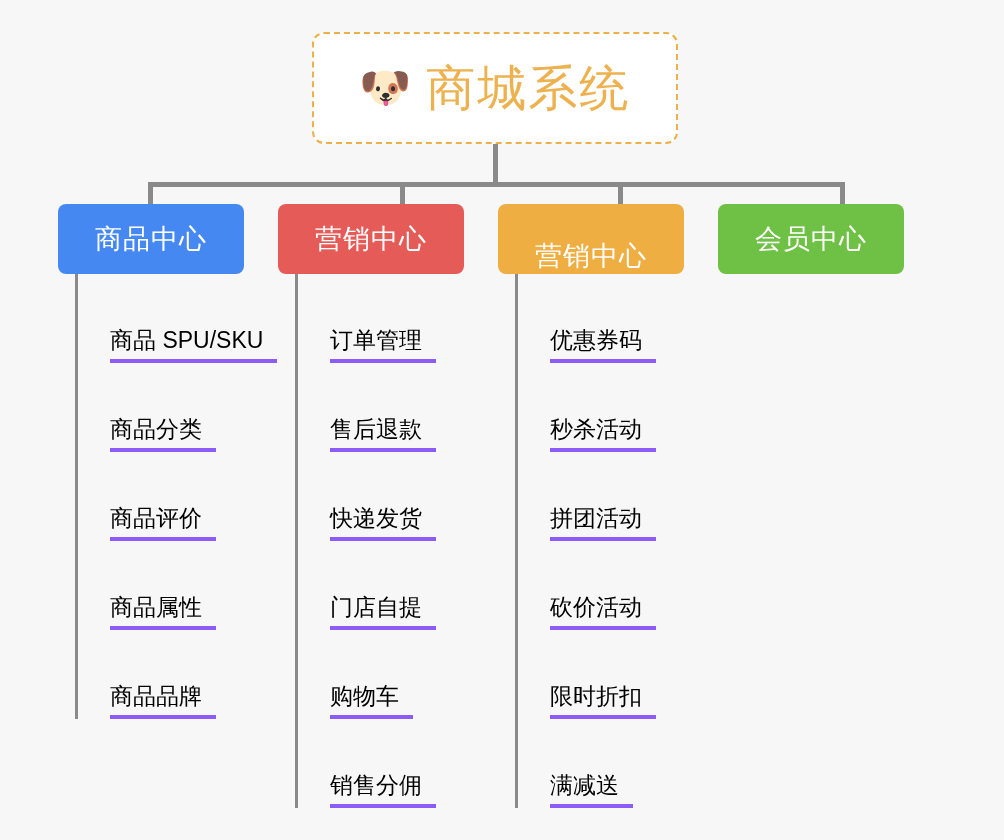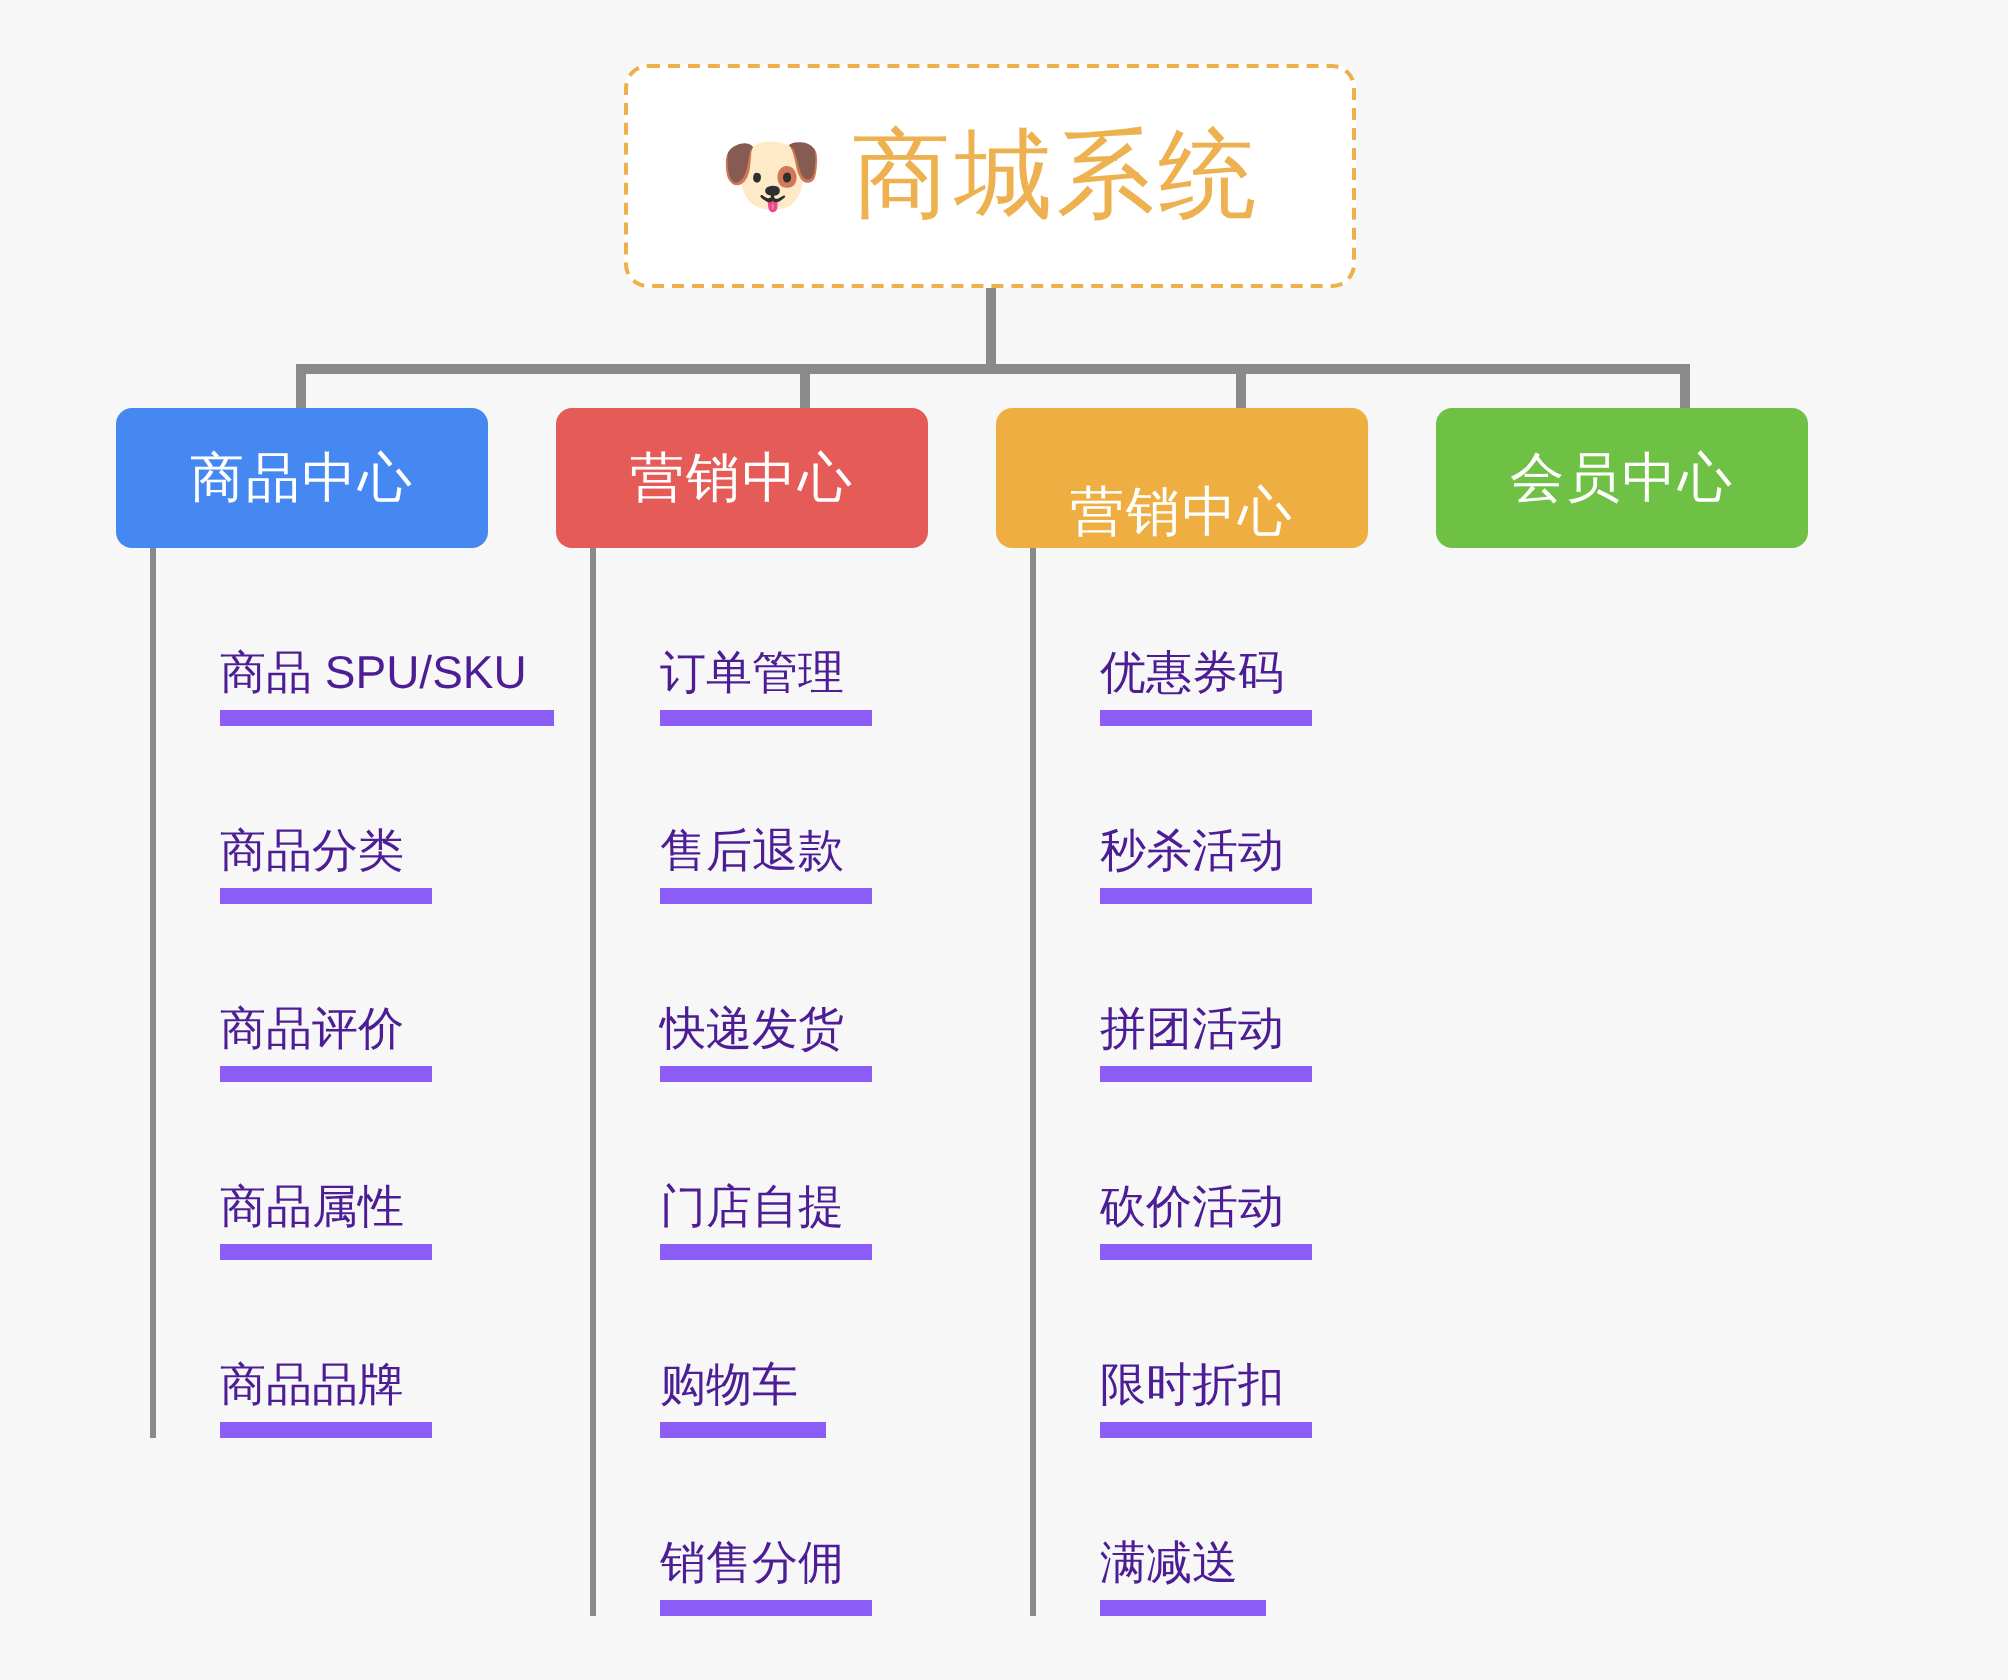--- a/index.html
+++ b/index.html
@@ -106,23 +106,23 @@
   .leaf {
     box-sizing: border-box;
     height: 89px;
     display: flex;
     align-items: flex-end;
     padding-left: 32px;
   }
   .leaf-label {
     display: inline-block;
     padding: 0 14px 6px 0;
-    border-bottom: 8px solid #8b5cf6;
+    border-bottom: 4px solid #8b5cf6;
     font-size: 23px;
-    color: #4c1d95;
+    color: #000000;
     white-space: nowrap;
     line-height: 1.1;
   }
 </style>
 </head>
 <body>
 
 <div id="mindmap">
 
   <div class="root-node">

